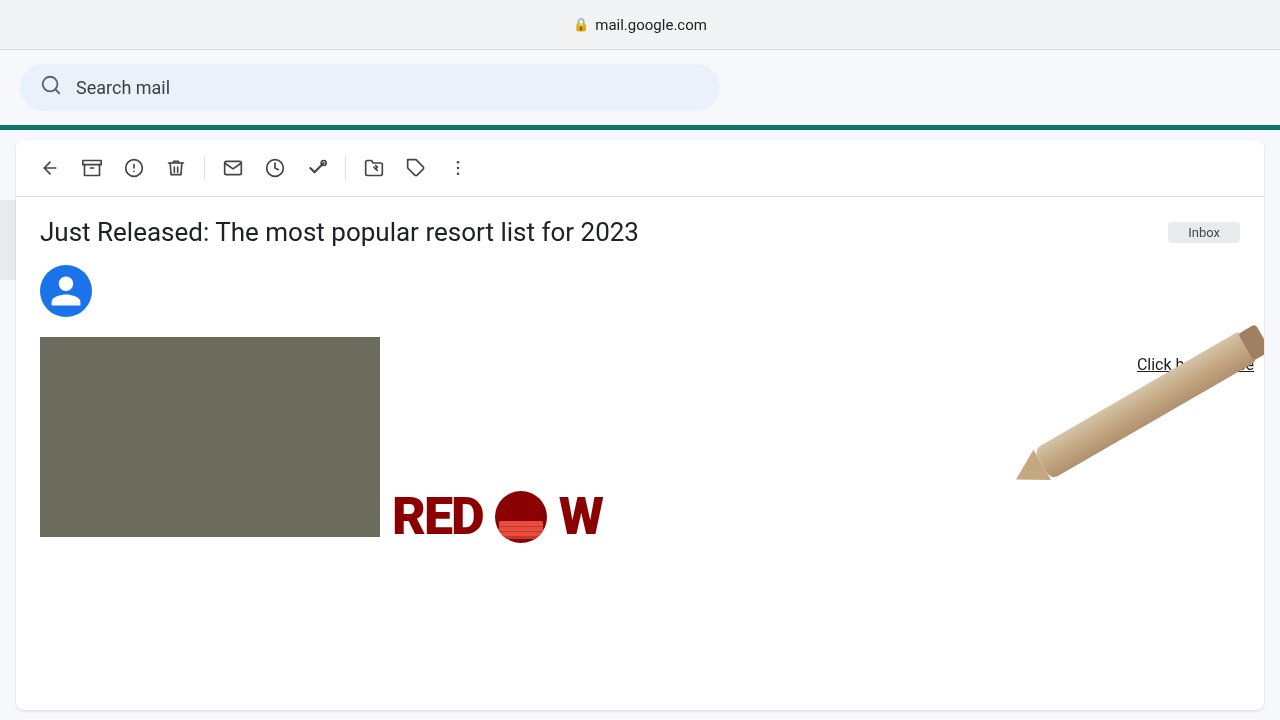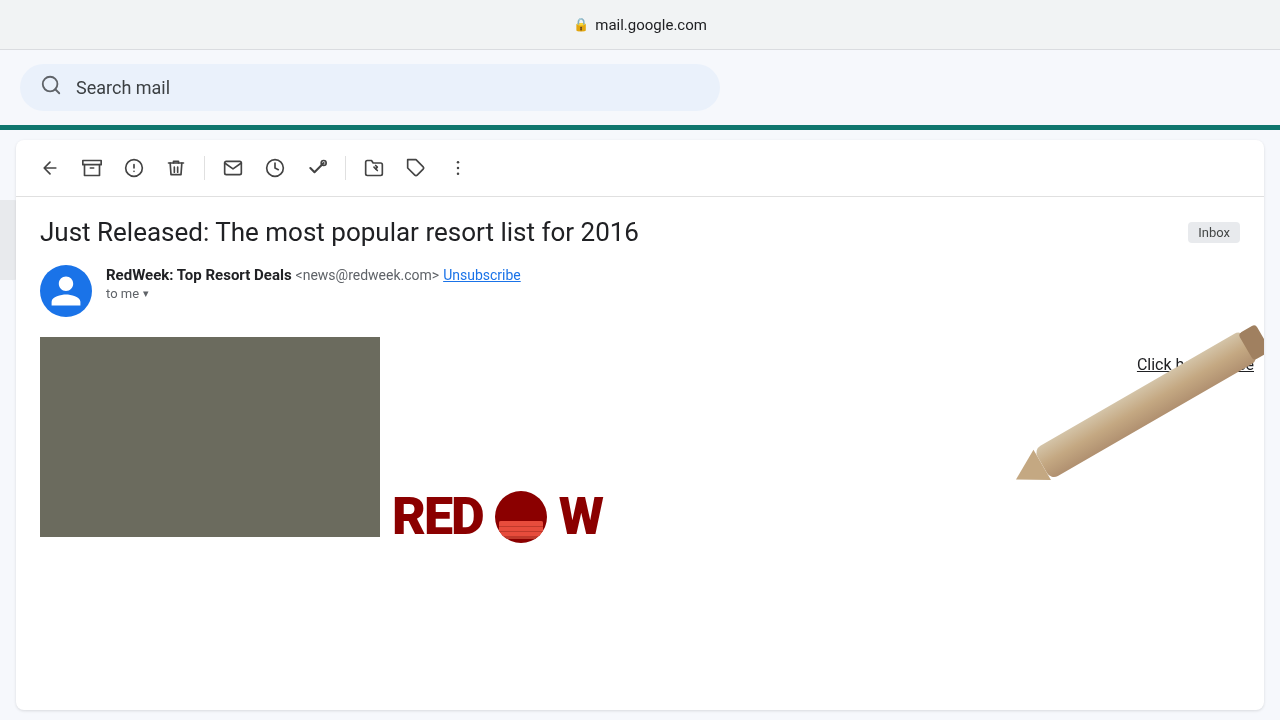--- a/index.html
+++ b/index.html
@@ -119,21 +119,21 @@
     }
     .email-subject {
       font-size: 26px;
       font-weight: 400;
       color: #202124;
       flex: 1;
     }
     .inbox-badge {
       background: #e8eaed;
       border-radius: 4px;
-      padding: 3px 10px;
+      padding: 3px 20px;
       font-size: 13px;
       color: #444746;
       white-space: nowrap;
     }
 
     .sender-row {
       display: flex;
       align-items: flex-start;
       gap: 14px;
     }
@@ -326,41 +326,29 @@
         <svg width="20" height="20" viewBox="0 0 24 24" fill="#444">
           <circle cx="12" cy="5" r="1.5"></circle>
           <circle cx="12" cy="12" r="1.5"></circle>
           <circle cx="12" cy="19" r="1.5"></circle>
         </svg>
       </button>
     </div>
 
     <div class="email-header">
       <div class="email-subject-row">
-        <span class="email-subject">Just Released: The most popular resort list for 2016</span>
+        <span class="email-subject">Just Released: The most popular resort list for 2023</span>
         <span class="inbox-badge">Inbox</span>
       </div>
 
       <div class="sender-row">
         <div class="avatar">
           <svg viewBox="0 0 24 24" fill="white">
             <path d="M12 12c2.7 0 4.8-2.1 4.8-4.8S14.7 2.4 12 2.4 7.2 4.5 7.2 7.2 9.3 12 12 12zm0 2.4c-3.2 0-9.6 1.6-9.6 4.8v2.4h19.2v-2.4c0-3.2-6.4-4.8-9.6-4.8z"></path>
           </svg>
-        </div>
-        <div class="sender-info">
-          <div>
-            <span class="sender-name">RedWeek: Top Resort Deals</span>
-            <span class="sender-email">&lt;news@redweek.com&gt;</span>
-            <span> </span>
-            <span class="unsubscribe-link">Unsubscribe</span>
-          </div>
-          <div class="to-me">
-            <span>to me</span>
-            <span class="chevron-down">▾</span>
-          </div>
         </div>
       </div>
     </div>
 
     <div class="email-body" style="height: 220px; position: relative;">
       <div class="email-image-placeholder"></div>
       <div class="email-body-right">
         <a class="click-here-link">Click here to see</a>
 
         <div style="position:absolute; bottom: 0; left: 12px; right: 0; display:flex; align-items:center; padding: 10px 0; gap: 8px;">

